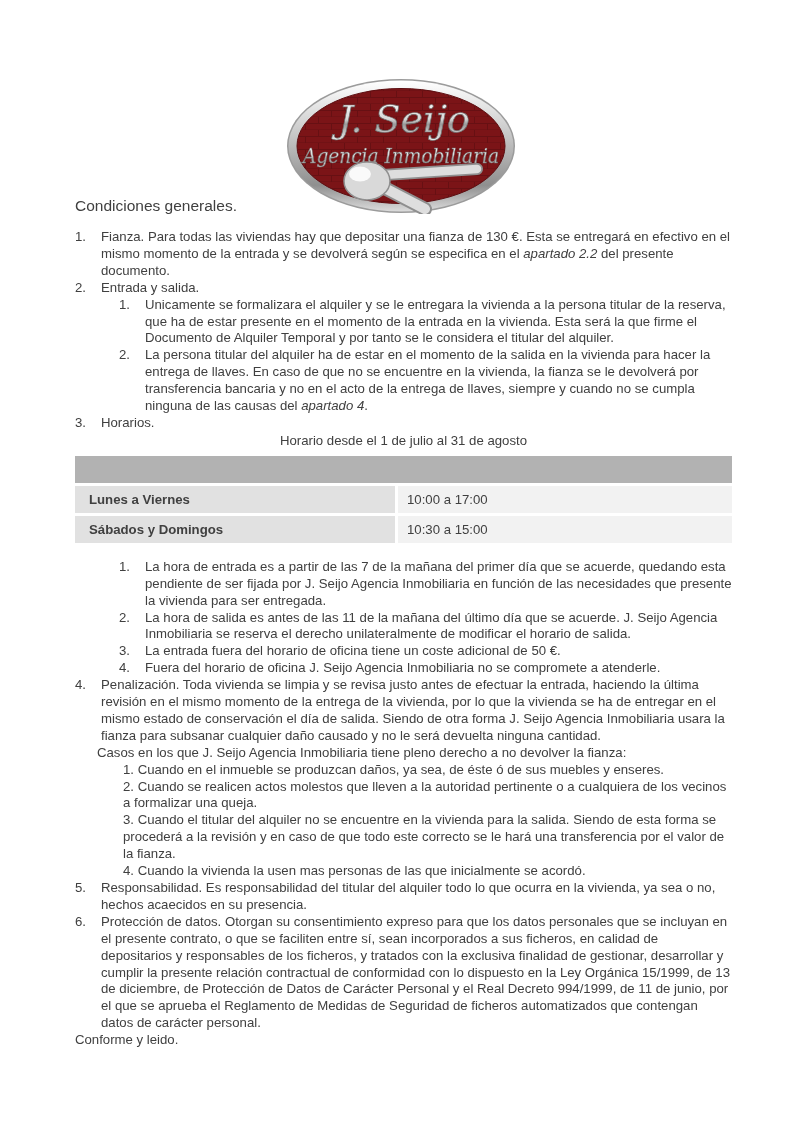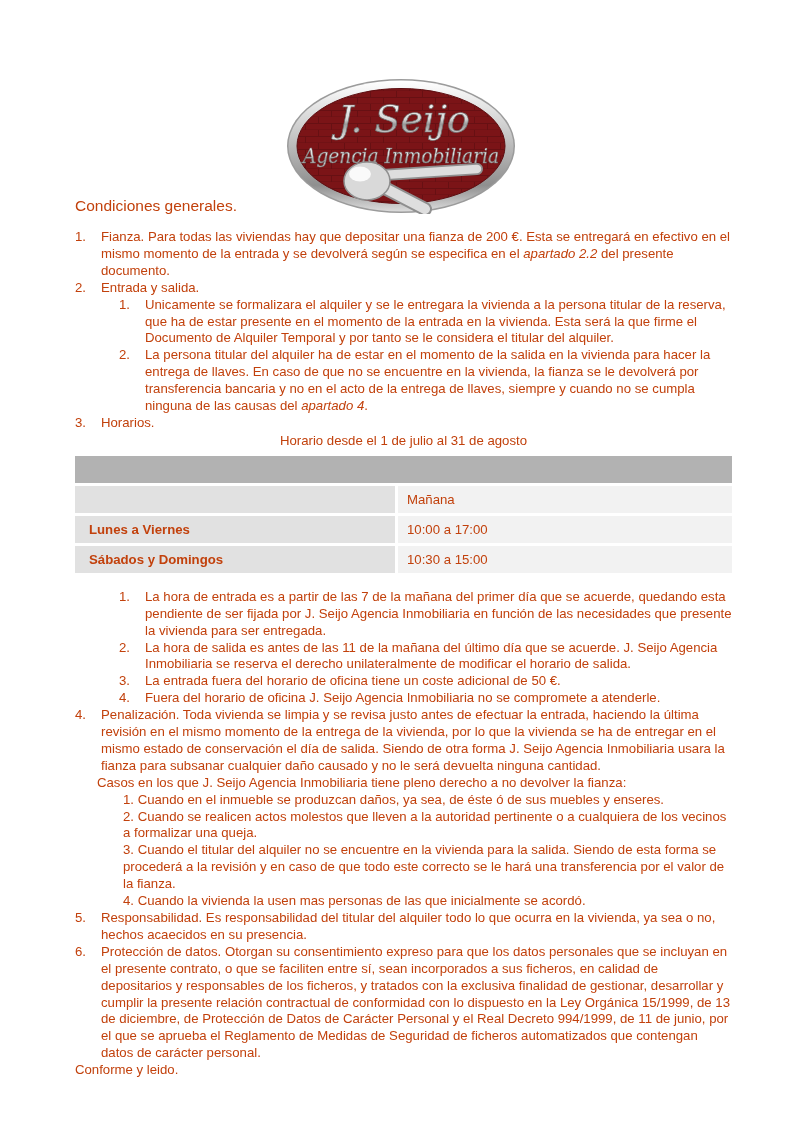--- a/index.html
+++ b/index.html
@@ -8,21 +8,21 @@
     width:800px; height:1131px; position:relative;
     font-family:"Liberation Sans","DejaVu Sans",sans-serif;
     color:#1c1c1c;
   }
   .page { position:relative; width:800px; height:1131px; background:#fff; overflow:hidden; }
 
   .logo-wrap { position:absolute; left:286px; top:78px; width:230px; height:136px; }
 
   .content {
     position:absolute; left:75px; top:197px; width:657px;
-    font-size:13.2px; line-height:16.9px; color:#c2410c;
+    font-size:13.2px; line-height:16.9px; color:#404040;
     text-align:left;
   }
   .doc-heading { font-size:15.5px; line-height:18px; font-weight:400; margin:0 0 14px 0; }
 
   .li { position:relative; }
   .li.l1 { padding-left:26px; }
   .li.l1 > .num { position:absolute; left:0; }
   .li.l2 { padding-left:70px; }
   .li.l2 > .num { position:absolute; left:44px; }
   .p-casos { margin-left:22px; }
@@ -80,32 +80,28 @@
         <path d="M89 105 L139 131" stroke="#dedede" stroke-width="10" stroke-linecap="round" fill="none"></path>
         <ellipse cx="81" cy="103" rx="23" ry="19" fill="#d9d9d9" stroke="#8f8f8f" stroke-width="1.5"></ellipse>
         <ellipse cx="74" cy="96" rx="11" ry="7.5" fill="#ffffff" opacity="0.85"></ellipse>
       </g>
     </svg>
   </div>
 
   <div class="content">
     <h1 class="doc-heading">Condiciones generales.</h1>
     <div id="doc-blocks">
-        <div class="li l1"><span class="num">1.</span><span><span>Fianza. Para todas las viviendas hay que depositar una fianza de 200 €. Esta se entregará en efectivo en el mismo momento de la entrada y se devolverá según se especifica en el </span><span class="b i">apartado 2.2</span><span> del presente documento.</span></span></div>
+        <div class="li l1"><span class="num">1.</span><span><span>Fianza. Para todas las viviendas hay que depositar una fianza de 130 €. Esta se entregará en efectivo en el mismo momento de la entrada y se devolverá según se especifica en el </span><span class="b i">apartado 2.2</span><span> del presente documento.</span></span></div>
         <div class="li l1"><span class="num">2.</span><span><span>Entrada y salida.</span></span></div>
         <div class="li l2"><span class="num">1.</span><span><span>Unicamente se formalizara el alquiler y se le entregara la vivienda a la persona titular de la reserva, que ha de estar presente en el momento de la entrada en la vivienda. Esta será la que firme el </span><span class="b">Documento de Alquiler Temporal</span><span> y por tanto se le considera el titular del alquiler.</span></span></div>
         <div class="li l2"><span class="num">2.</span><span><span>La persona titular del alquiler ha de estar en el momento de la salida en la vivienda para hacer la entrega de llaves. En caso de que no se encuentre en la vivienda, la fianza se le devolverá por transferencia bancaria y no en el acto de la entrega de llaves, siempre y cuando no se cumpla ninguna de las causas del </span><span class="b i">apartado 4</span><span>.</span></span></div>
         <div class="li l1"><span class="num">3.</span><span><span>Horarios.</span></span></div>
         <div class="tbl-caption">Horario desde el 1 de julio al 31 de agosto</div>
         <div class="tbl">
           <div class="tbl-header"></div>
-          <div class="tbl-row">
-            <div class="cell label empty"></div>
-            <div class="cell value">Mañana</div>
-          </div>
           <div class="tbl-row">
             <div class="cell label">Lunes a Viernes</div>
             <div class="cell value">10:00 a 17:00</div>
           </div>
           <div class="tbl-row">
             <div class="cell label">Sábados y Domingos</div>
             <div class="cell value">10:30 a 15:00</div>
           </div>
         </div>
         <div class="li l2"><span class="num">1.</span><span><span>La hora de entrada es a partir de las 7 de la mañana del primer día que se acuerde, quedando esta pendiente de ser fijada por J. Seijo Agencia Inmobiliaria en función de las necesidades que presente la vivienda para ser entregada.</span></span></div>

